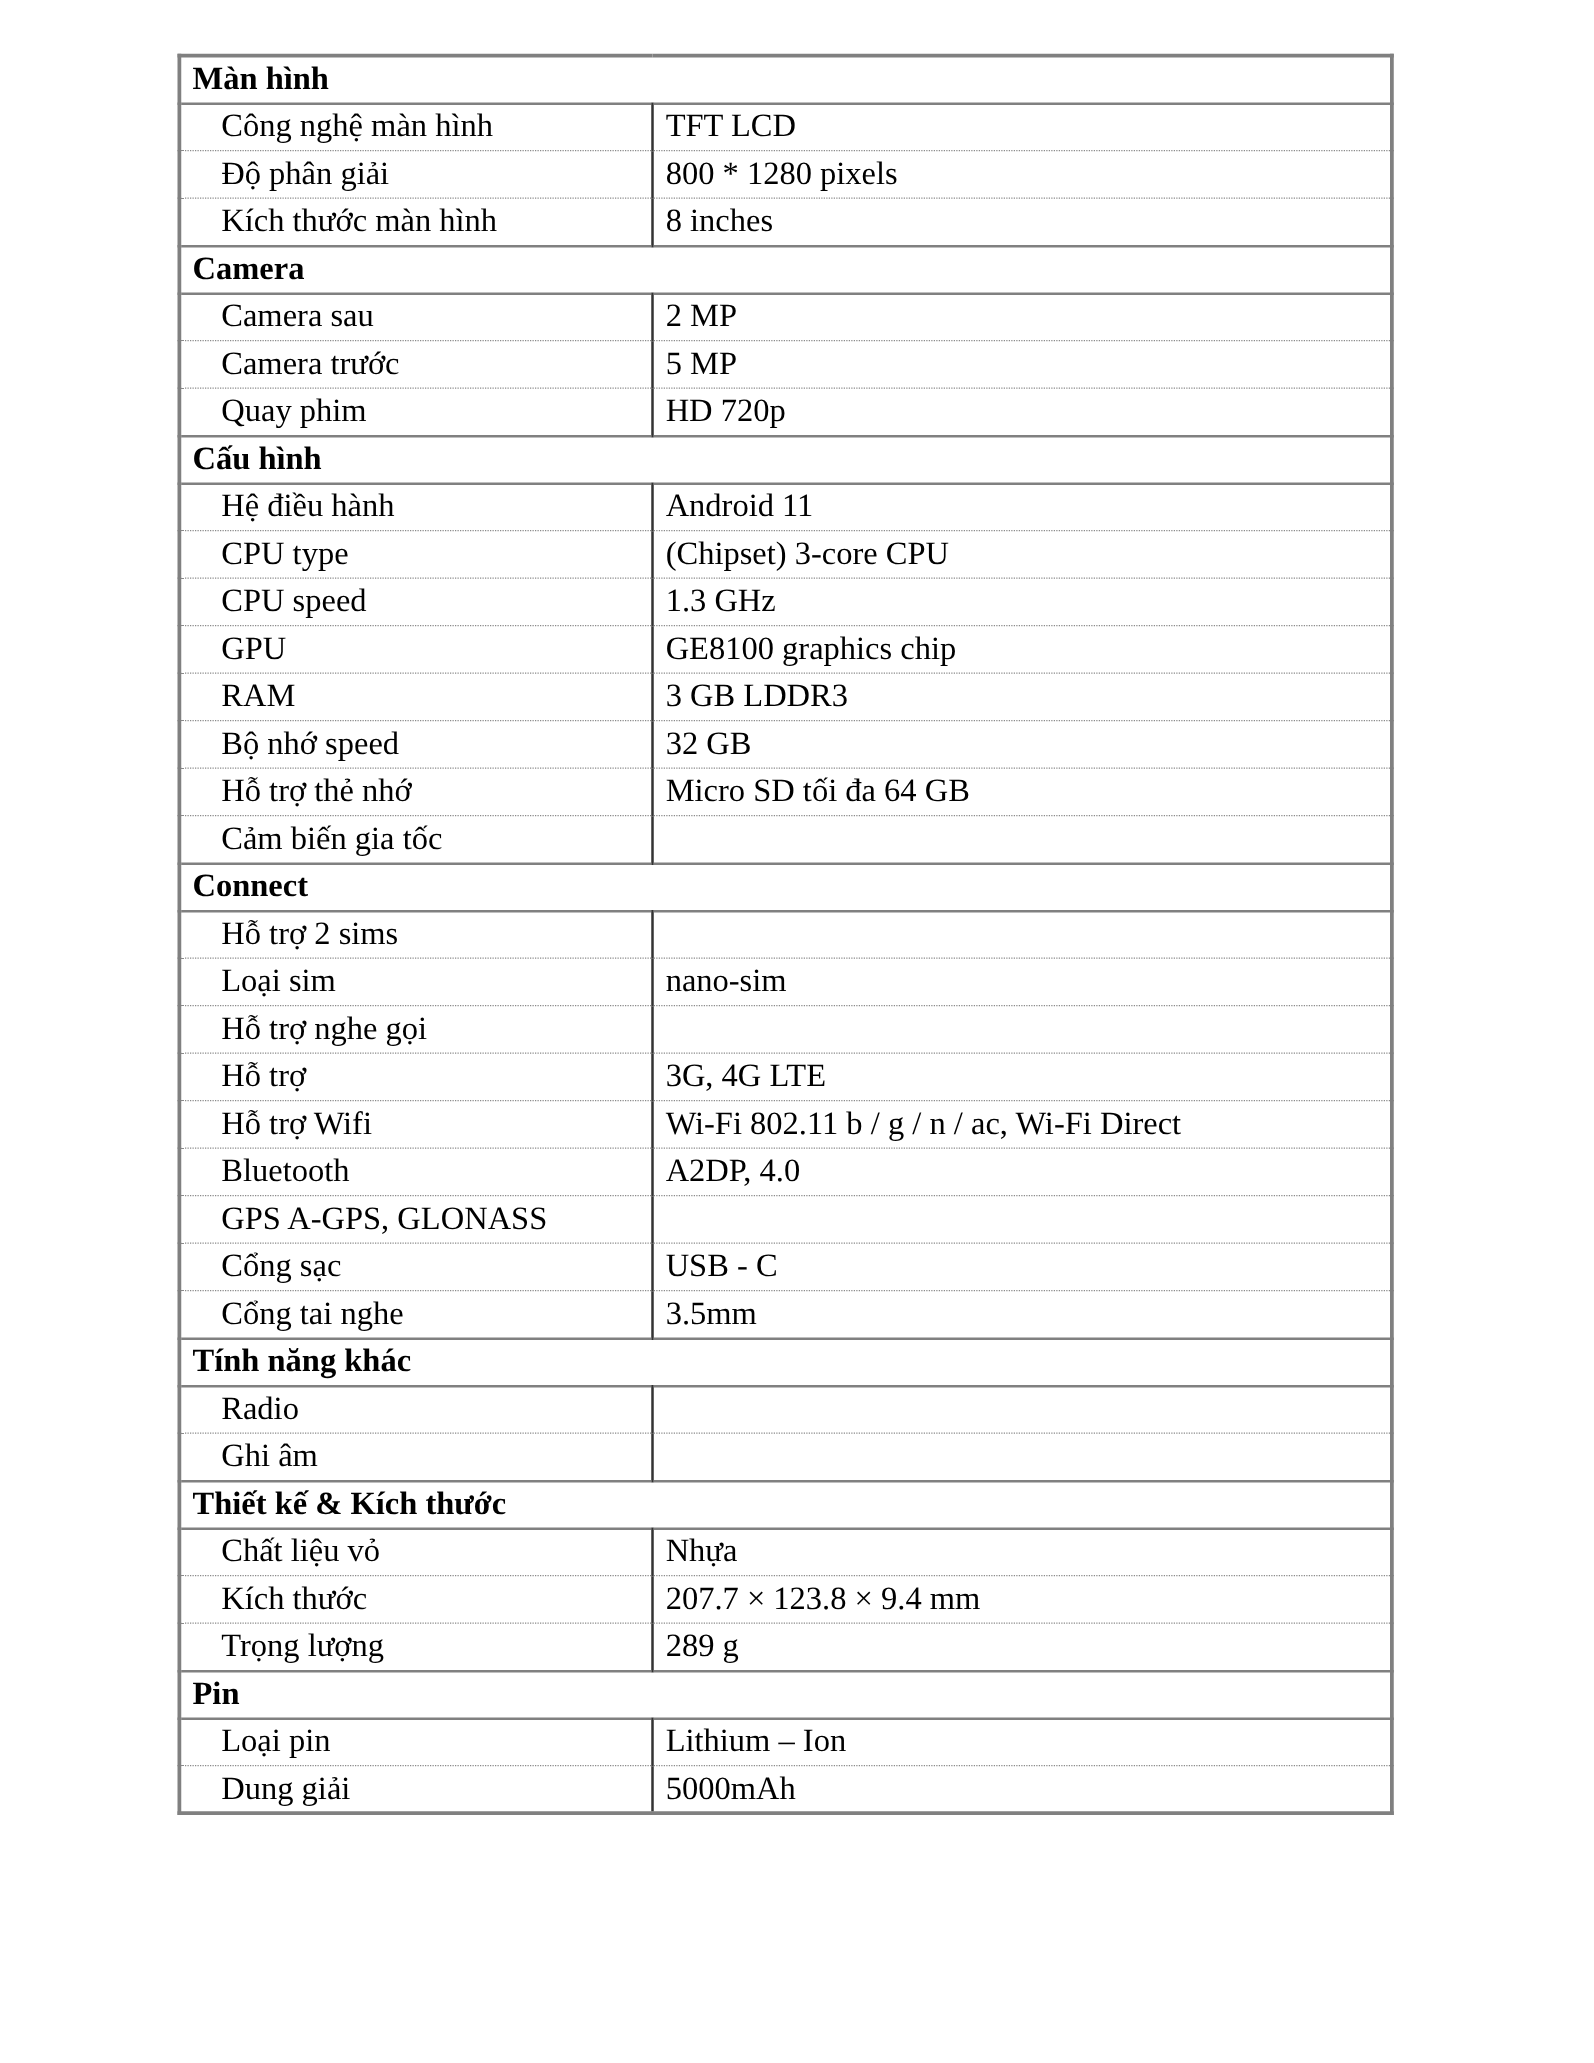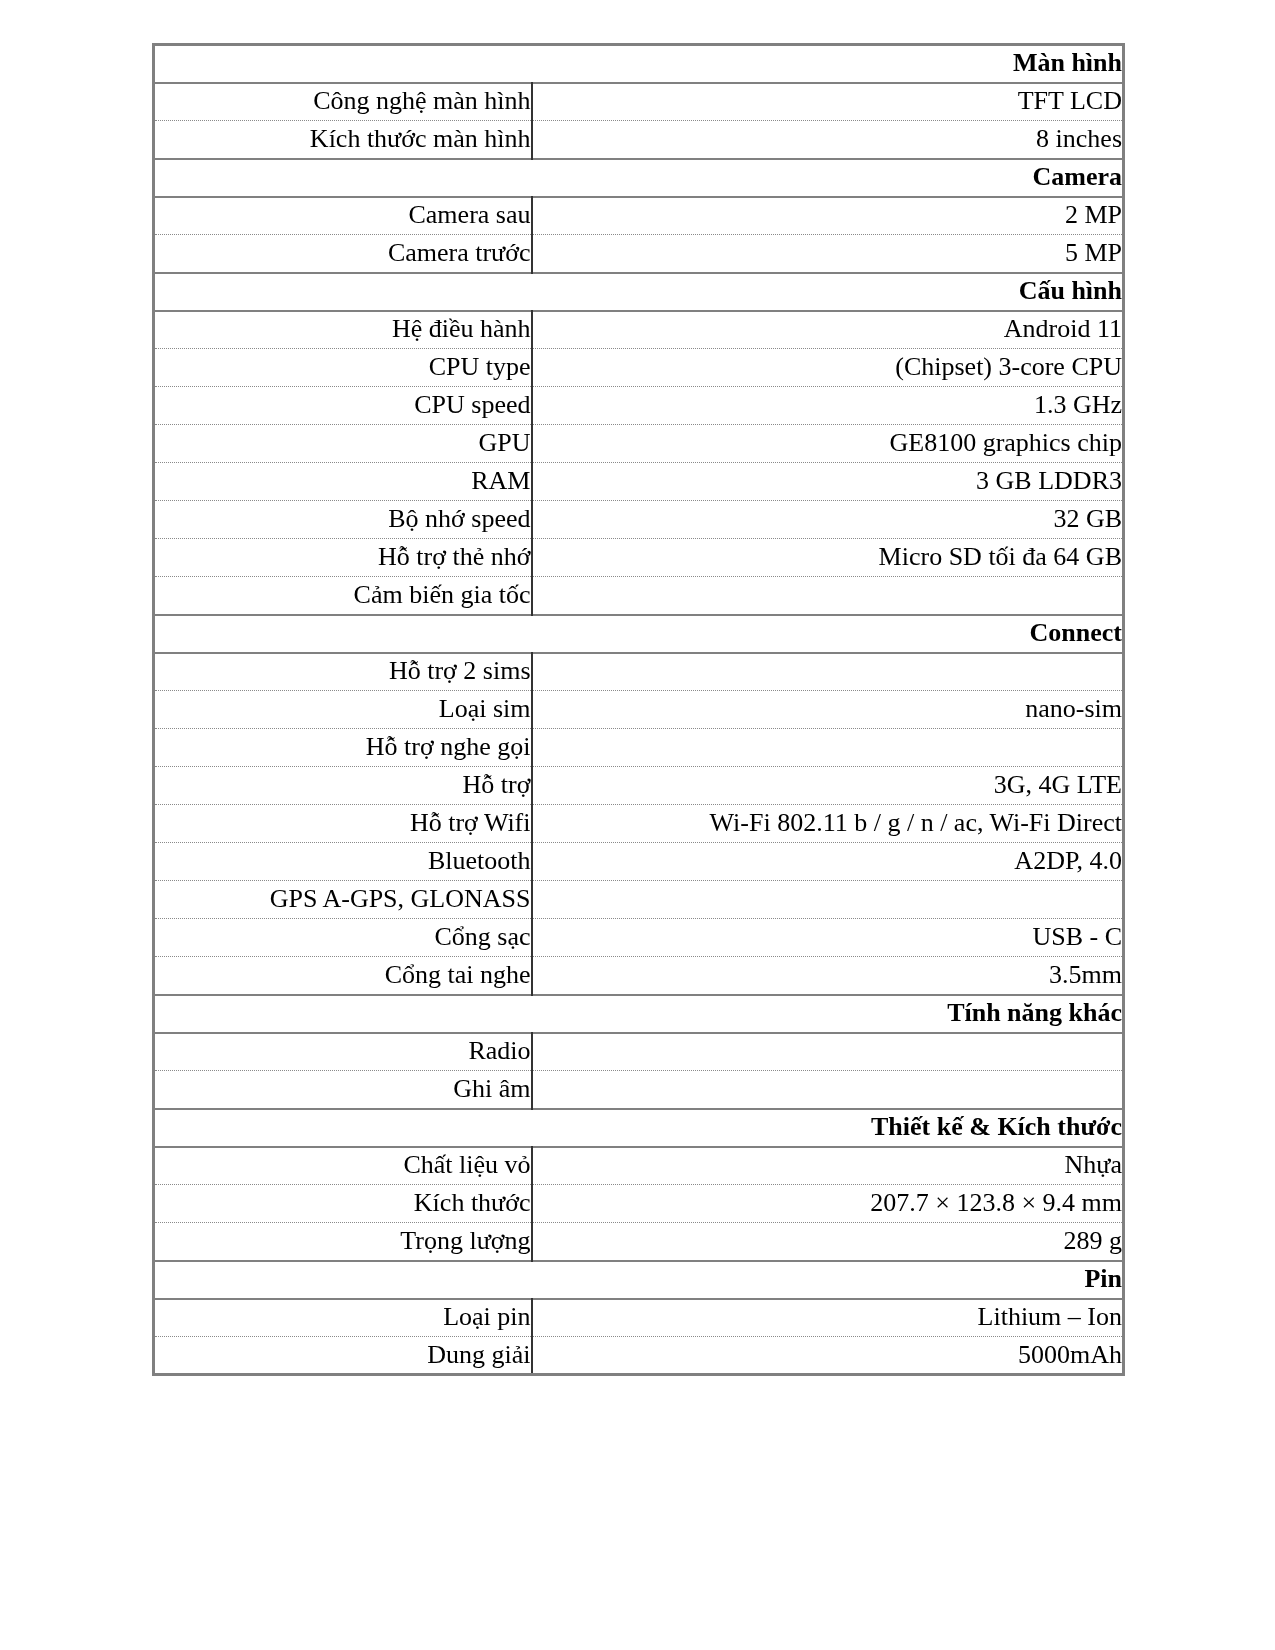--- a/index.html
+++ b/index.html
@@ -10,24 +10,23 @@
   }
   *{margin:0;padding:0;box-sizing:border-box;}
   html,body{background:var(--background);}
   body{
     width:1275px;height:1650px;position:relative;
     font-family:"Liberation Serif","DejaVu Serif",serif;
     color:var(--text);
   }
   .page{position:absolute;inset:0;background:var(--background);overflow:hidden;}
   table.spec{
-    position:absolute;left:152px;top:43px;width:973px;
+    position:absolute;left:142px;top:43px;width:973px;
     border-collapse:collapse;table-layout:fixed;
     border:3px solid var(--border);
-    text-align:right;
   }
   col.c1{width:378px;}
   td{
     font-size:26px;line-height:1.1;height:38px;
     vertical-align:middle;white-space:nowrap;overflow:hidden;
   }
   tr.det{border-top:1px dotted #8a8a8a;}
   tr.sec{border-top:2px solid var(--border);border-bottom:2px solid var(--border);}
   td.sec-title{font-weight:bold;padding-left:9px;}
   td.label{padding-left:32px;border-right:2px solid var(--divider);}
@@ -44,33 +43,41 @@
       </colgroup>
     <tbody id="spec-body">
         <tr class="sec">
           <td colspan="2" class="sec-title">Màn hình</td>
         </tr>
         <tr class="det">
           <td class="label">Công nghệ màn hình</td>
           <td class="value">TFT LCD</td>
         </tr>
         <tr class="det">
+          <td class="label">Độ phân giải</td>
+          <td class="value">800 * 1280 pixels</td>
+        </tr>
+        <tr class="det">
           <td class="label">Kích thước màn hình</td>
           <td class="value">8 inches</td>
         </tr>
         <tr class="sec">
           <td colspan="2" class="sec-title">Camera</td>
         </tr>
         <tr class="det">
           <td class="label">Camera sau</td>
           <td class="value">2 MP</td>
         </tr>
         <tr class="det">
           <td class="label">Camera trước</td>
           <td class="value">5 MP</td>
+        </tr>
+        <tr class="det">
+          <td class="label">Quay phim</td>
+          <td class="value">HD 720p</td>
         </tr>
         <tr class="sec">
           <td colspan="2" class="sec-title">Cấu hình</td>
         </tr>
         <tr class="det">
           <td class="label">Hệ điều hành</td>
           <td class="value">Android 11</td>
         </tr>
         <tr class="det">
           <td class="label">CPU type</td>

